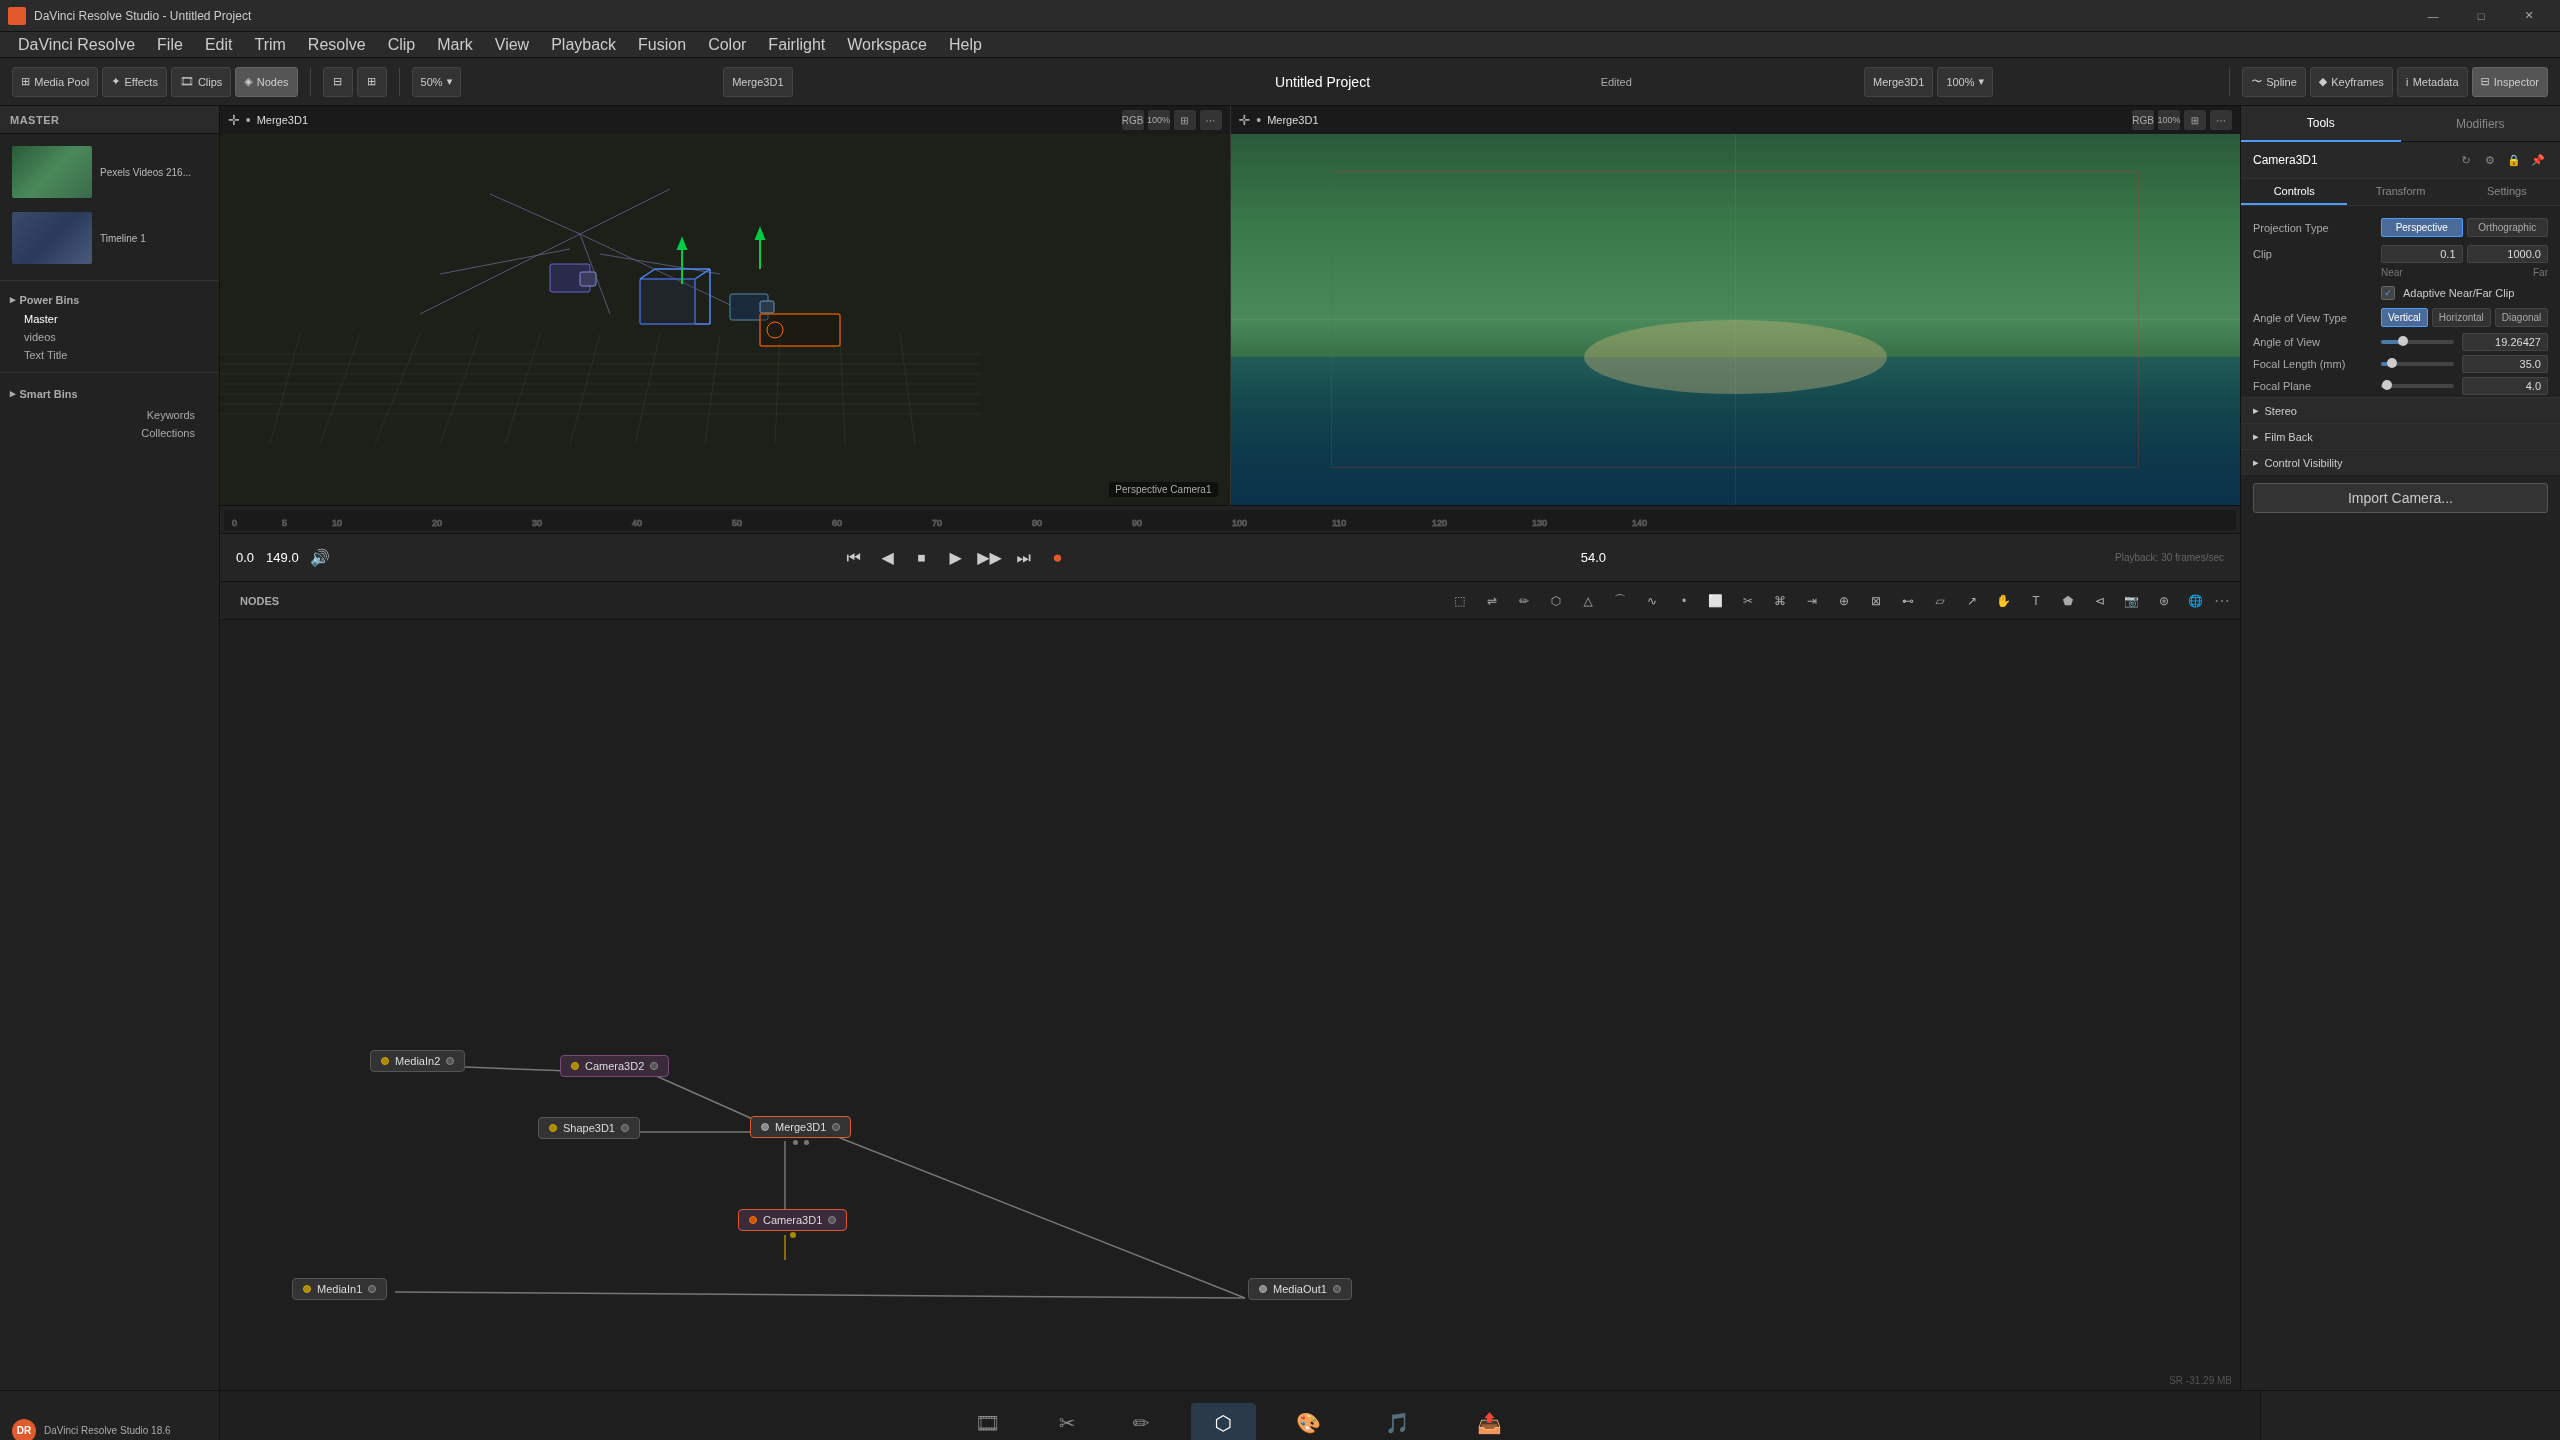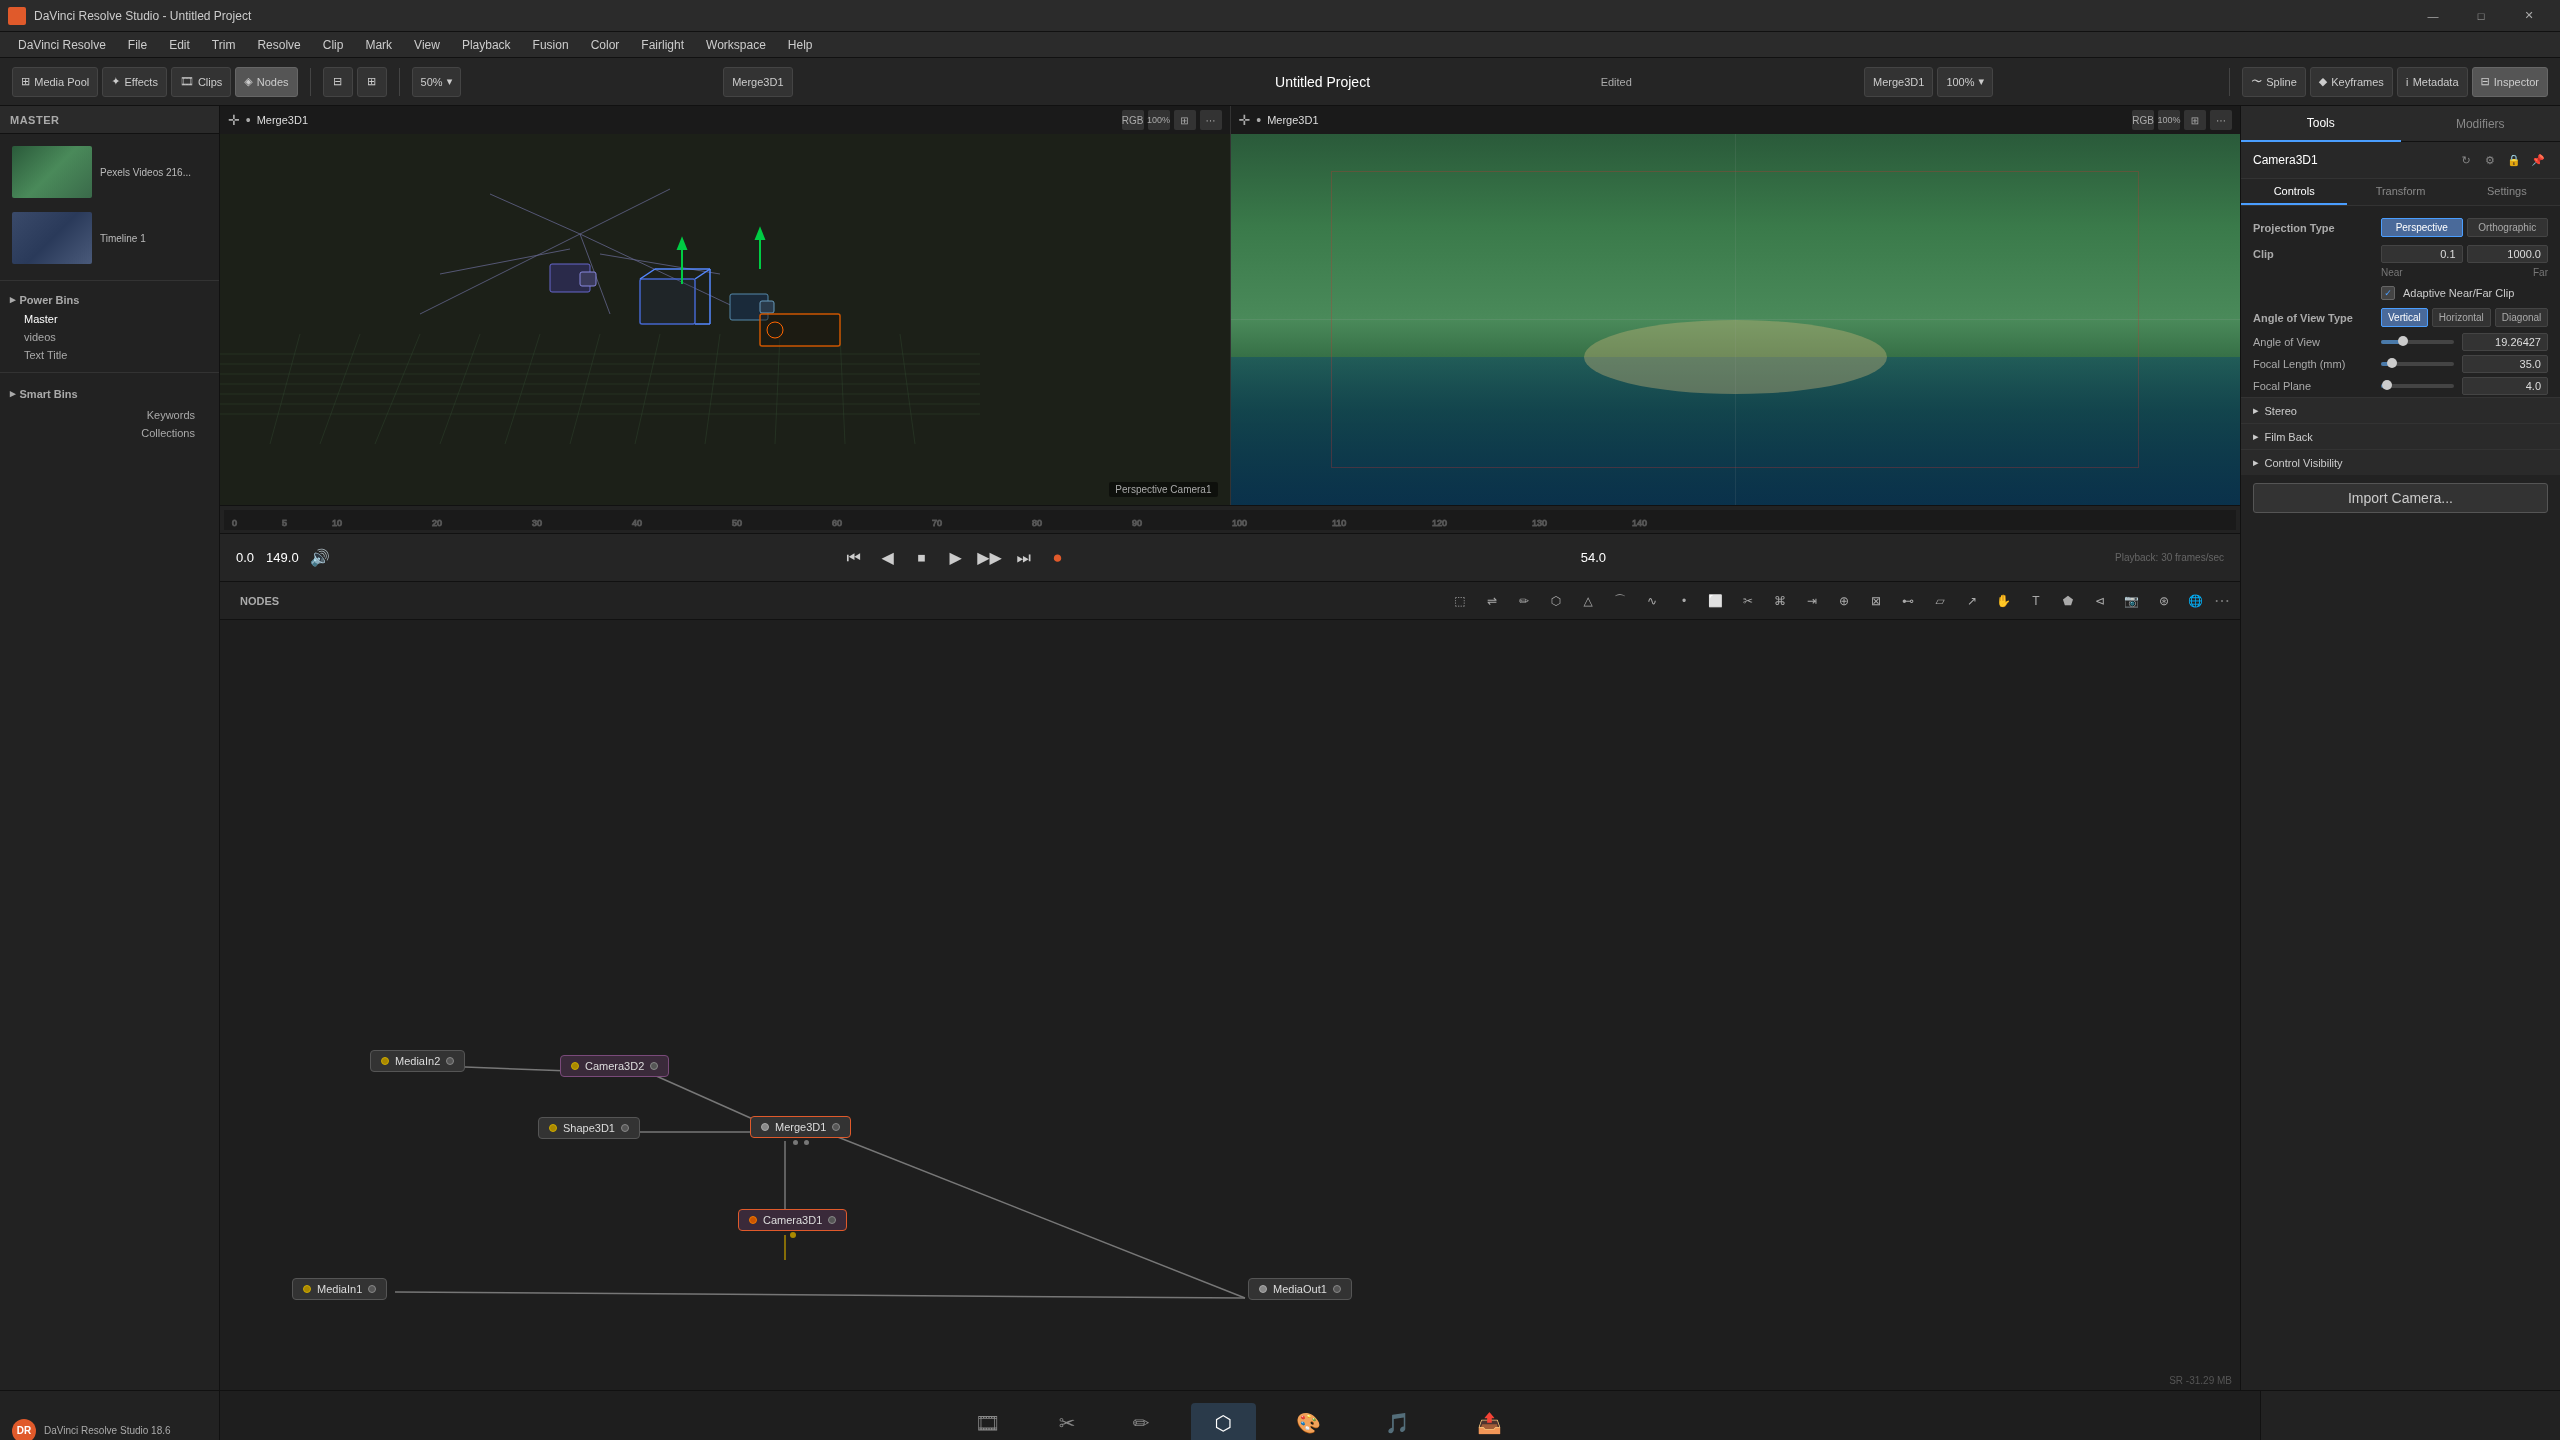--- a/index.html
+++ b/index.html
@@ -48,21 +48,21 @@
       height: 26px;
       background: #2b2b2b;
       display: flex;
       align-items: center;
       padding: 0 8px;
       gap: 2px;
       border-bottom: 1px solid #111;
     }
     #menubar .menu-item {
       padding: 2px 10px;
-      font-size: 12px;
+      font-size: 16px;
       color: #ccc;
       cursor: pointer;
       border-radius: 2px;
     }
 
     
     #toolbar {
       height: 48px;
       background: #252525;
       display: flex;
@@ -450,21 +450,21 @@
     .inspector-content::-webkit-scrollbar-track { background: #222; }
     .inspector-content::-webkit-scrollbar-thumb { background: #444; border-radius: 3px; }
 
     .inspector-row {
       display: flex; align-items: center;
       padding: 4px 12px;
       gap: 8px;
     }
     .inspector-label {
       font-size: 11px; color: #aaa;
-      width: 120px; flex-shrink: 0; font-weight: bold;
+      width: 120px; flex-shrink: 0;
     }
     .inspector-value {
       font-size: 11px; color: #ddd;
       flex: 1;
       background: #333; border: 1px solid #444;
       padding: 2px 6px; border-radius: 2px;
       text-align: right;
     }
     .inspector-double {
       display: flex; gap: 4px; flex: 1;

